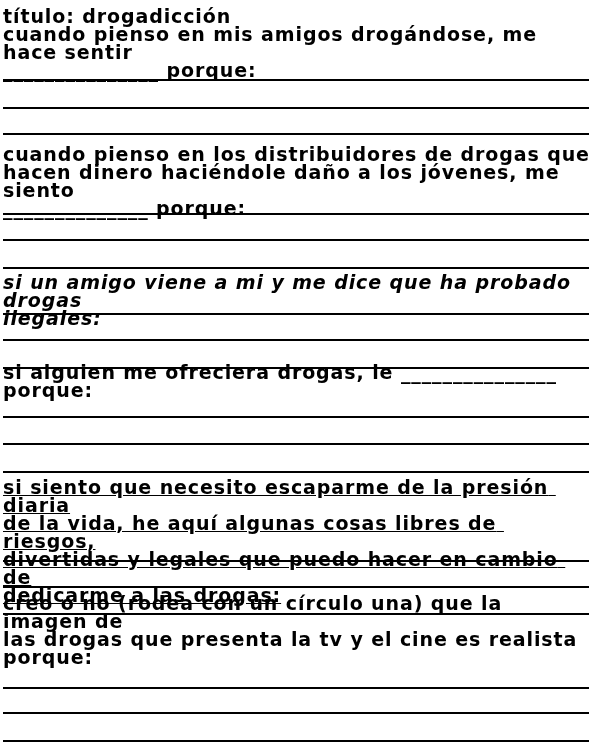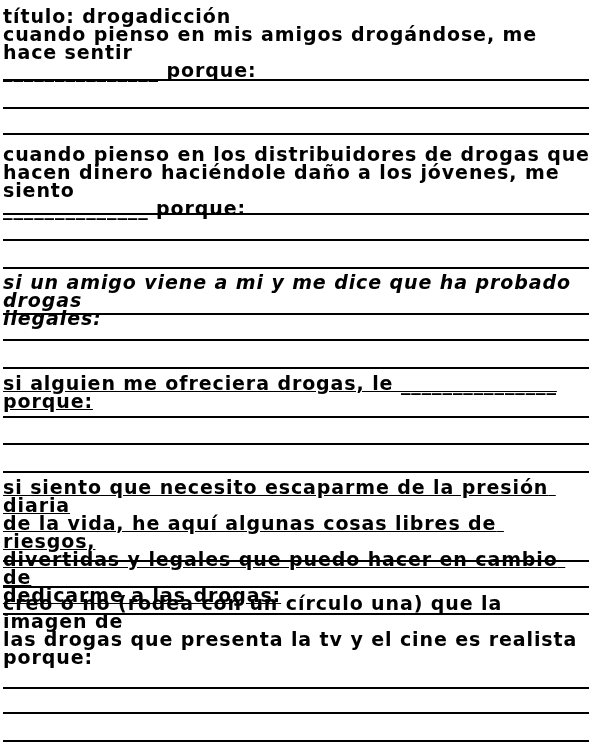--- a/index.html
+++ b/index.html
@@ -36,21 +36,21 @@
   <div class="line" style="top:213px;"></div>
   <div class="line" style="top:239px;"></div>
   <div class="line" style="top:267px;"></div>
 
   <p class="txt" style="top:273px;font-style:italic;">SI UN AMIGO VIENE A MI Y ME DICE QUE HA PROBADO DROGAS
 ILEGALES:</p>
   <div class="line" style="top:313px;"></div>
   <div class="line" style="top:339px;"></div>
   <div class="line" style="top:367px;"></div>
 
-  <p class="txt" style="top:374px;text-decoration:underline;">SI ALGUIEN ME OFRECIERA DROGAS, LE _______________
+  <p class="txt" style="top:363px;">SI ALGUIEN ME OFRECIERA DROGAS, LE _______________
 PORQUE:</p>
   <div class="line" style="top:416px;"></div>
   <div class="line" style="top:443px;"></div>
   <div class="line" style="top:471px;"></div>
 
   <p class="txt" style="top:478px;text-decoration:underline;">SI SIENTO QUE NECESITO ESCAPARME DE LA PRESIÓN DIARIA
 DE LA VIDA, HE AQUÍ ALGUNAS COSAS LIBRES DE RIESGOS,
 DIVERTIDAS Y LEGALES QUE PUEDO HACER EN CAMBIO DE
 DEDICARME A LAS DROGAS:</p>
   <div class="line" style="top:560px;"></div>

